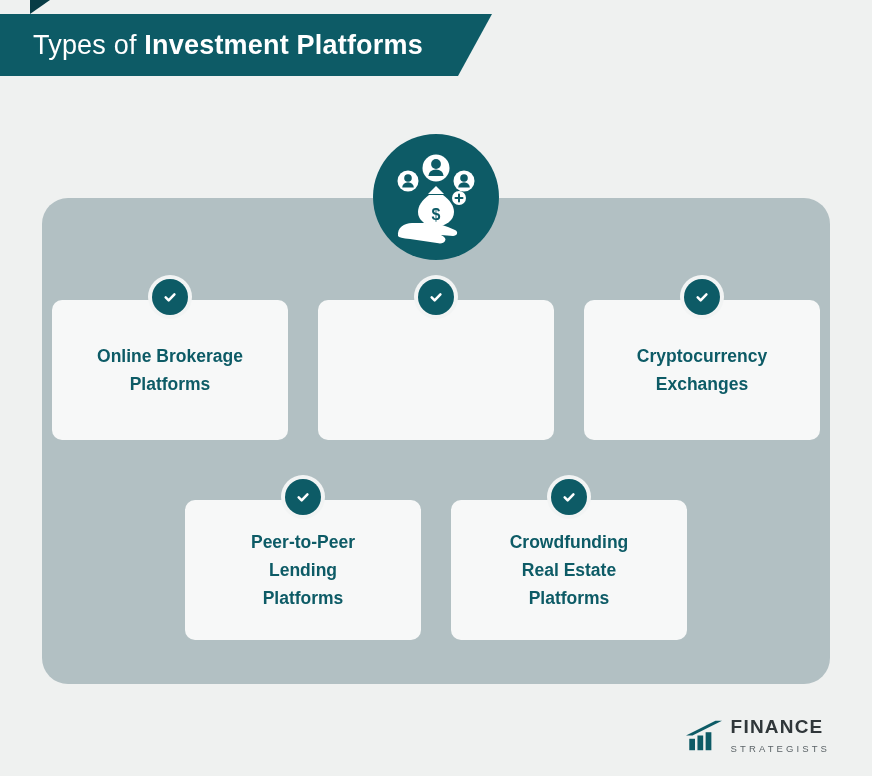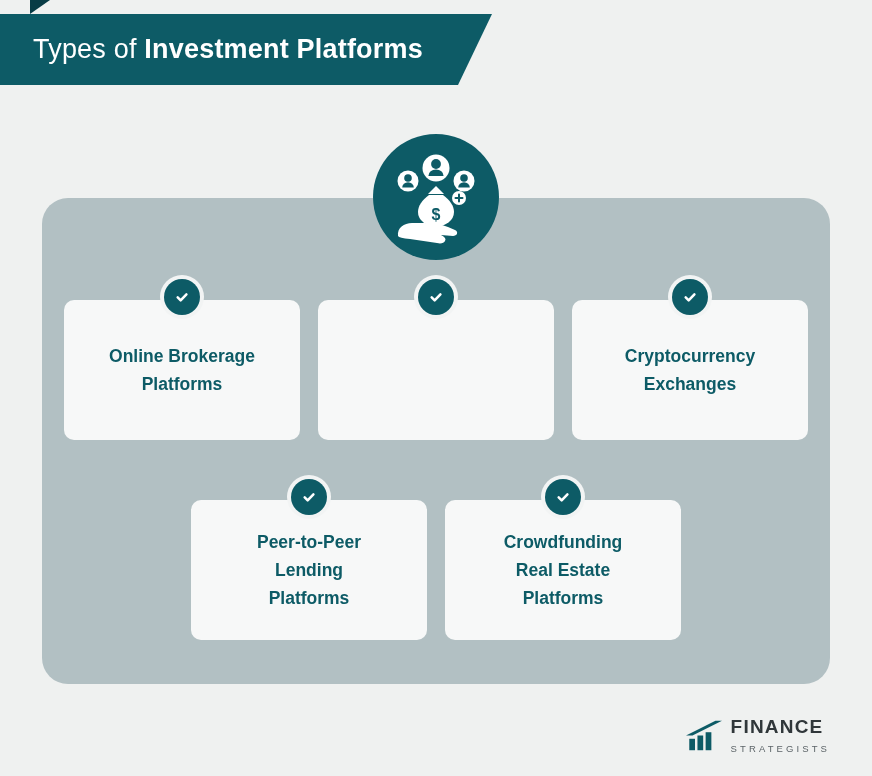--- a/index.html
+++ b/index.html
@@ -25,21 +25,21 @@
   .ribbon-fold {
     position: absolute;
     left: 30px; top: 0;
     width: 20px; height: 14px;
     background: var(--teal-dark);
     clip-path: polygon(0 0, 100% 0, 0 100%);
   }
   .ribbon {
     position: absolute;
     left: 0; top: 14px;
-    width: 492px; height: 71px;
+    width: 492px; height: 62px;
     background: var(--teal);
     clip-path: polygon(0 0, 100% 0, calc(100% - 34px) 100%, 0 100%);
     display: flex;
     align-items: center;
     padding-left: 33px;
   }
   .ribbon h1 {
     color: #ffffff;
     font-size: 27px;
     font-weight: 400;
@@ -58,21 +58,21 @@
   .hero-badge {
     position: absolute;
     top: -64px; left: 50%;
     transform: translateX(-50%);
     width: 126px; height: 126px;
   }
   .rows { padding-top: 102px; }
   .row {
     display: flex;
     justify-content: center;
-    gap: 18px;
+    gap: 30px;
   }
   .row + .row { margin-top: 60px; }
   .card {
     position: relative;
     width: 236px; height: 140px;
     background: var(--card-bg);
     border-radius: 10px;
     display: flex;
     align-items: center;
     justify-content: center;

